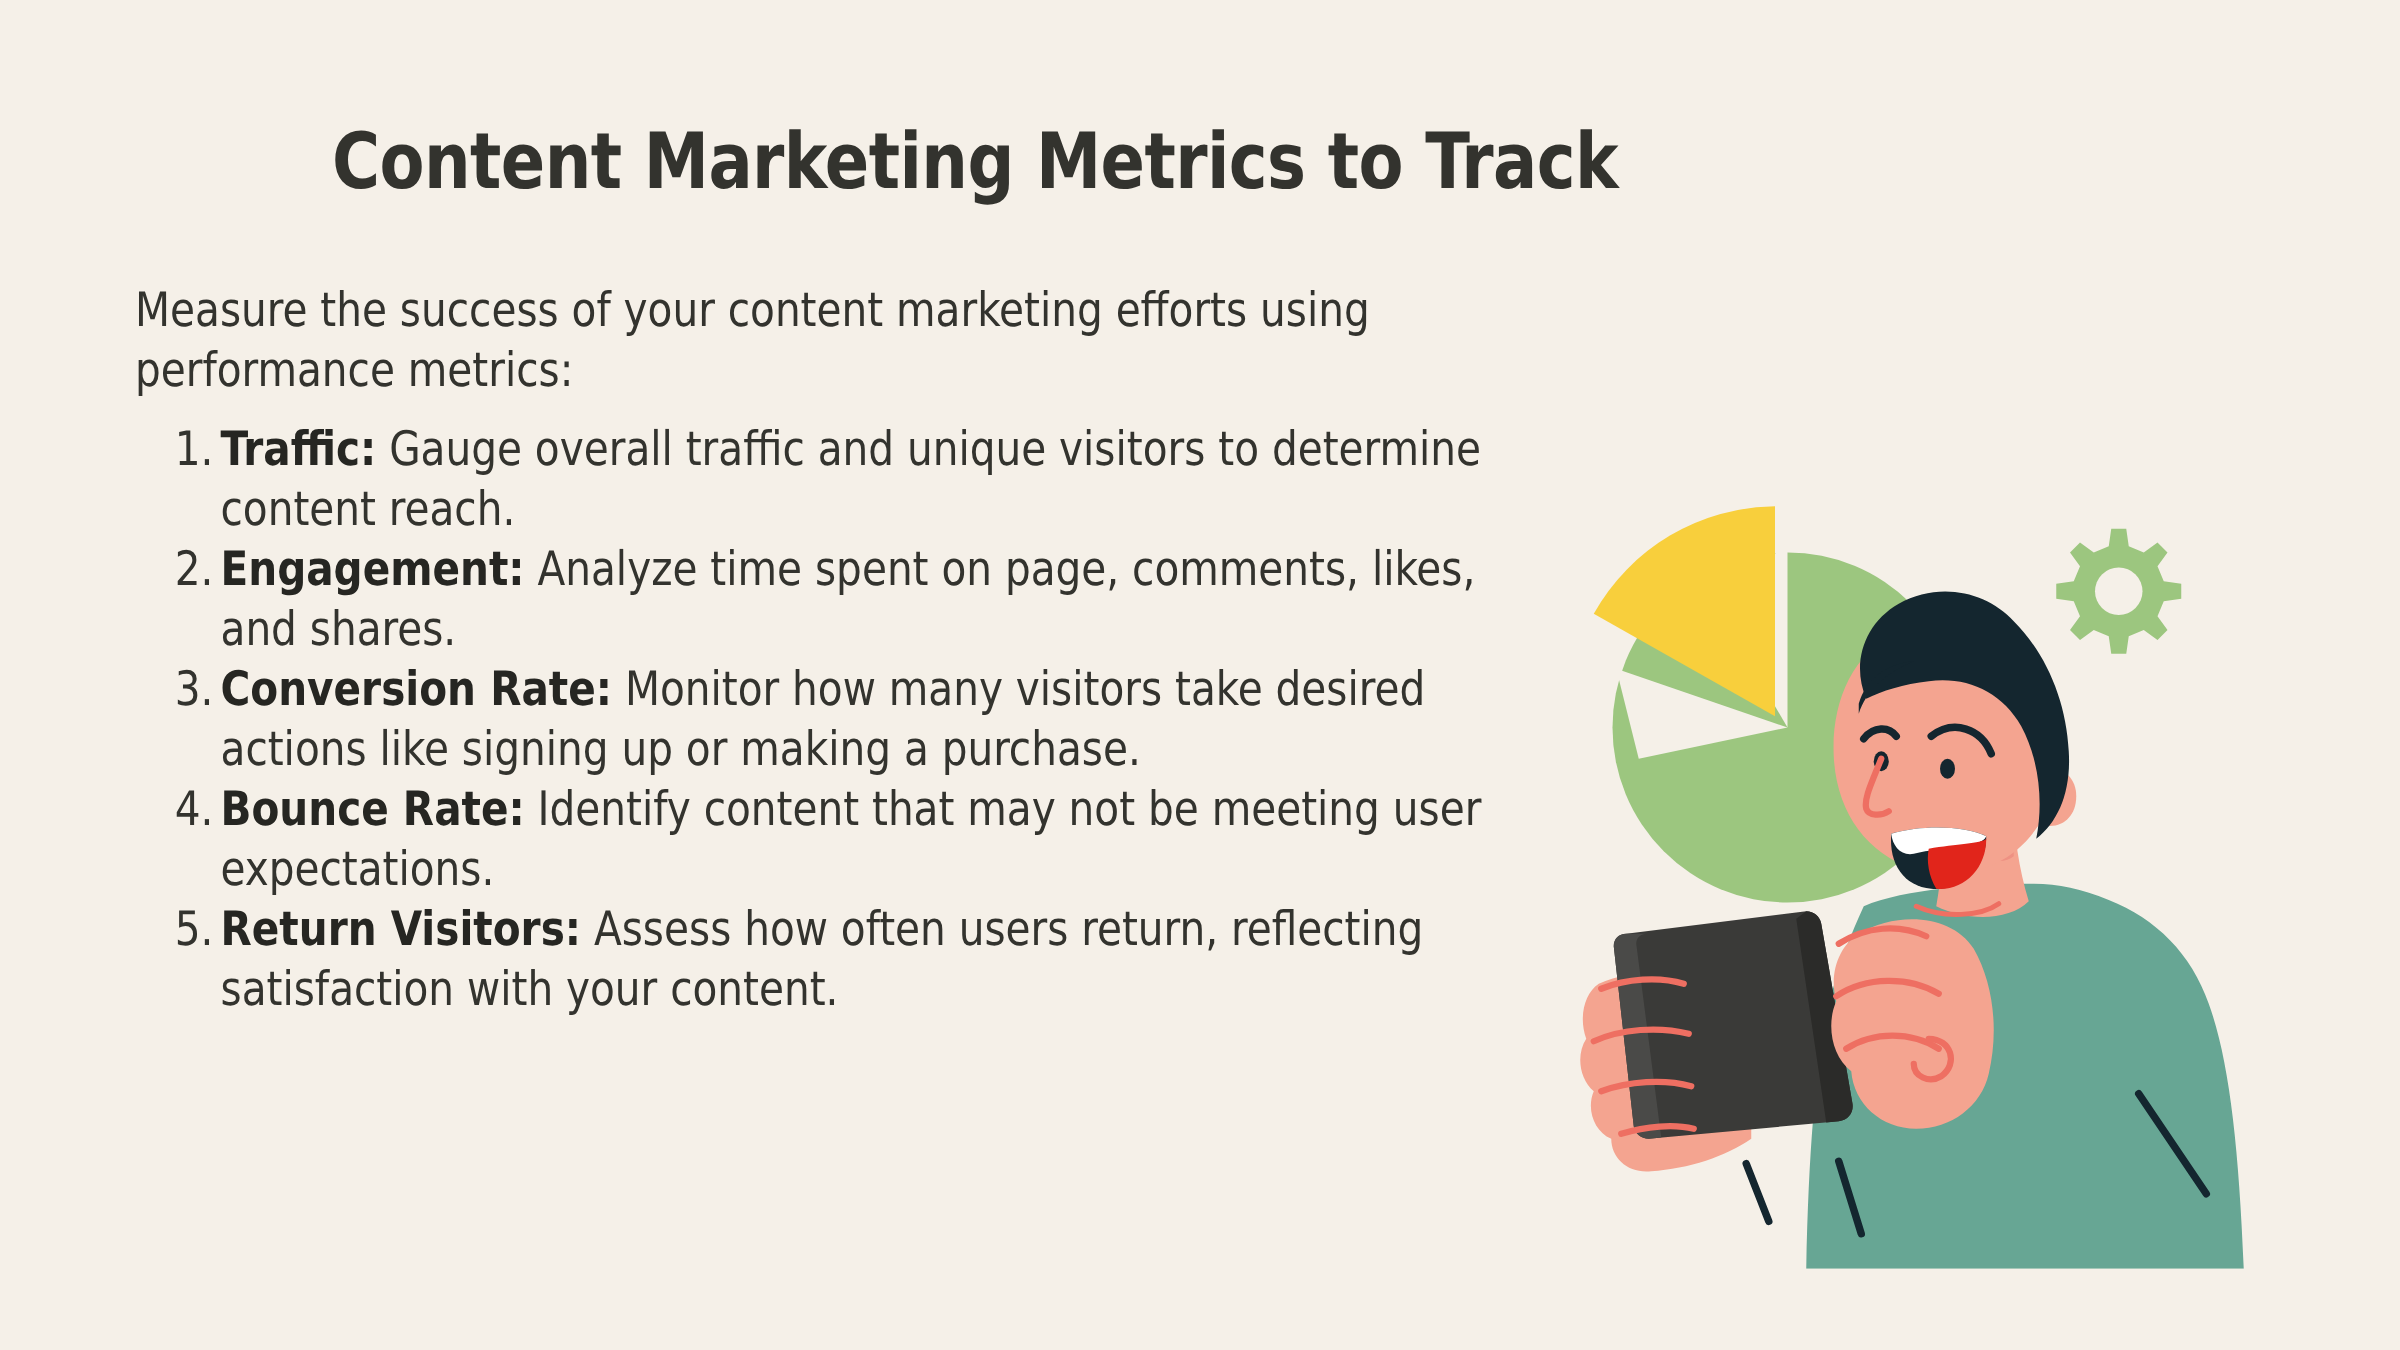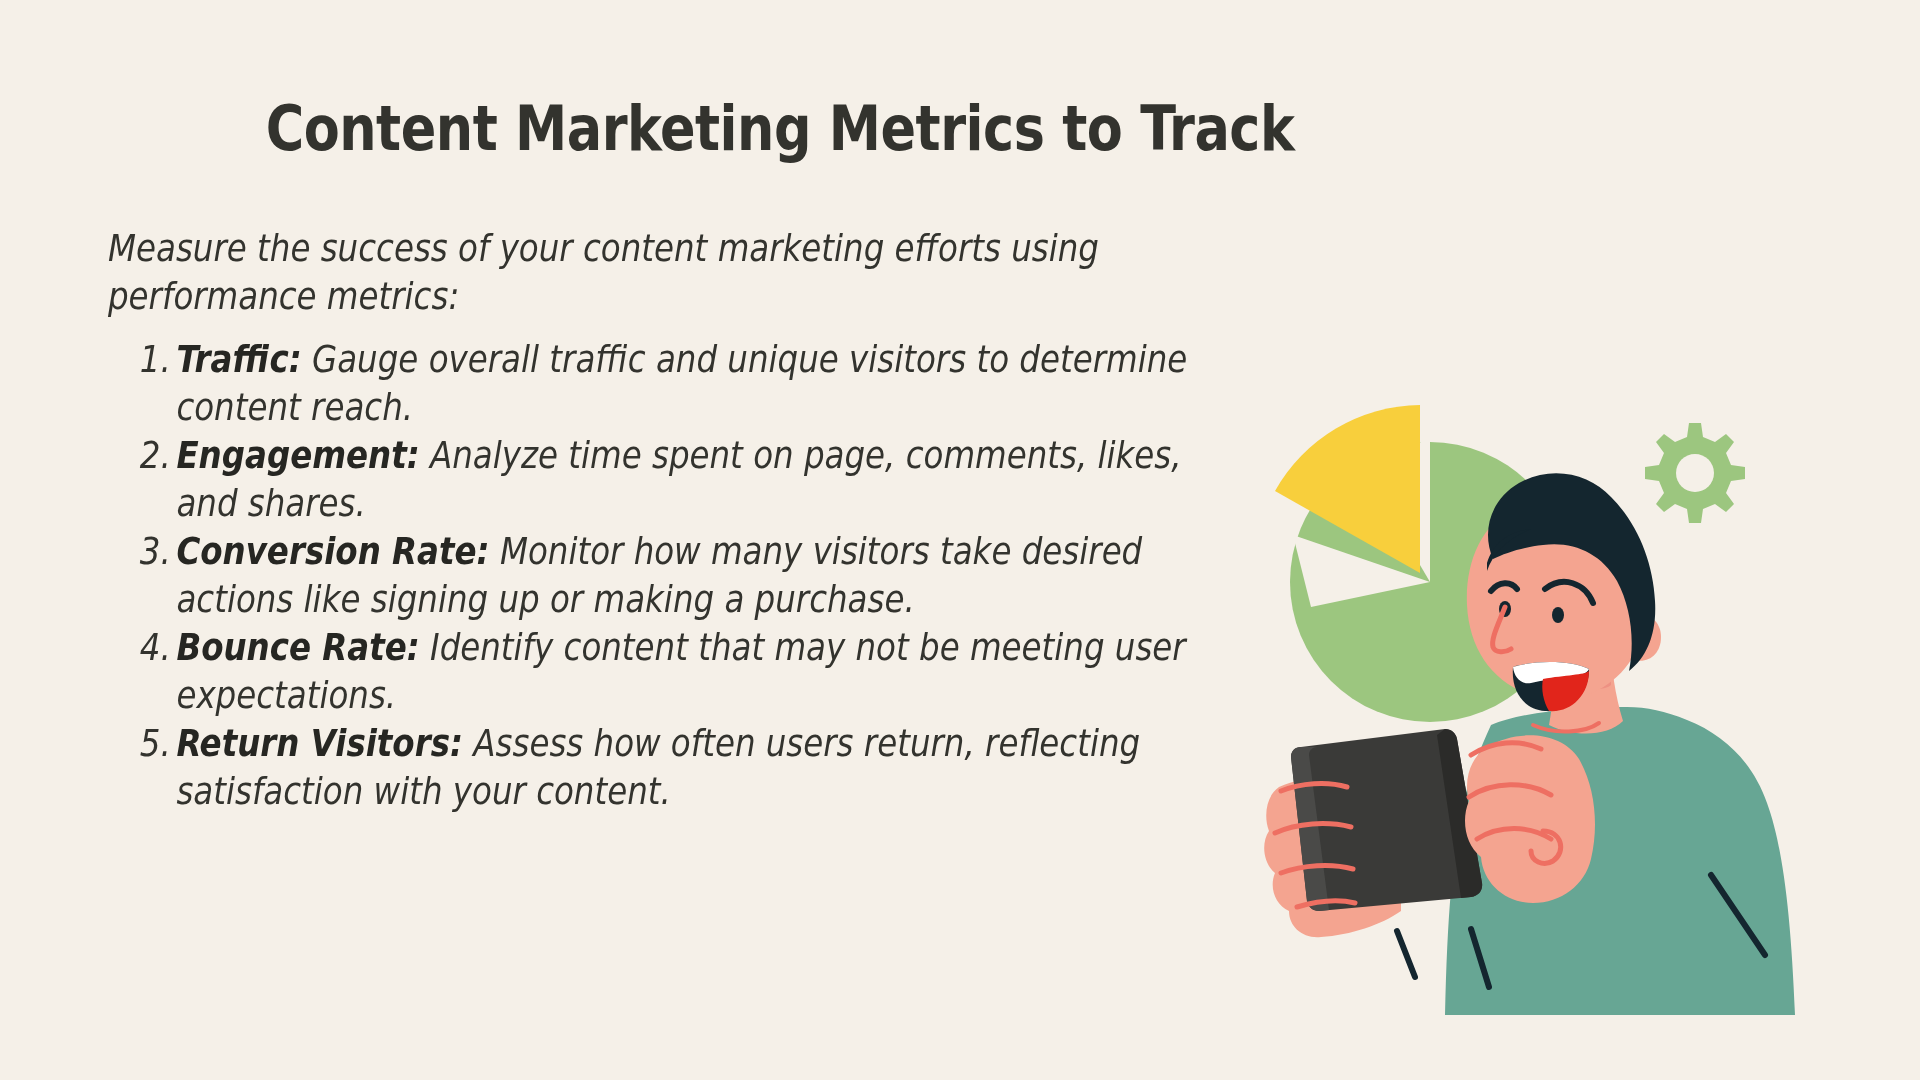--- a/index.html
+++ b/index.html
@@ -42,21 +42,20 @@
     transform:scaleX(0.94);
     transform-origin:center center;
   }
 
   
   .body-col {
     position:absolute;
     top:225px;
     left:108px;
     width:1150px;
-    font-style:italic;
   }
 
   .intro {
     font-size:38px;
     line-height:1.26;
     color:#33332E;
     width:1135px;
     font-family:"DejaVu Sans Condensed","Liberation Sans", sans-serif;
     transform:scaleX(0.95);
     transform-origin:left center;

